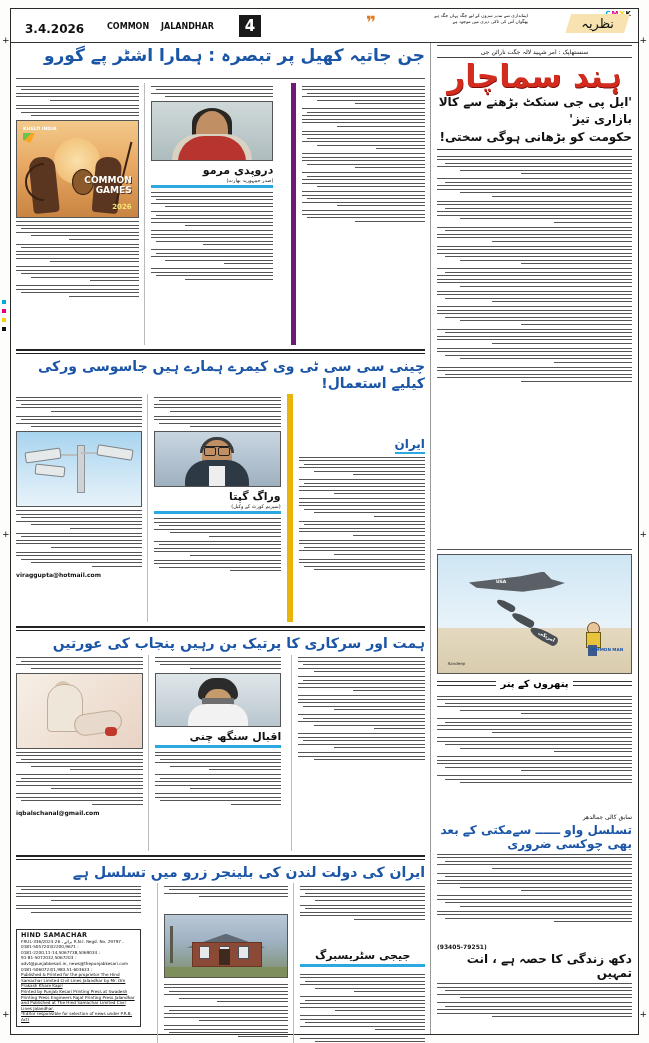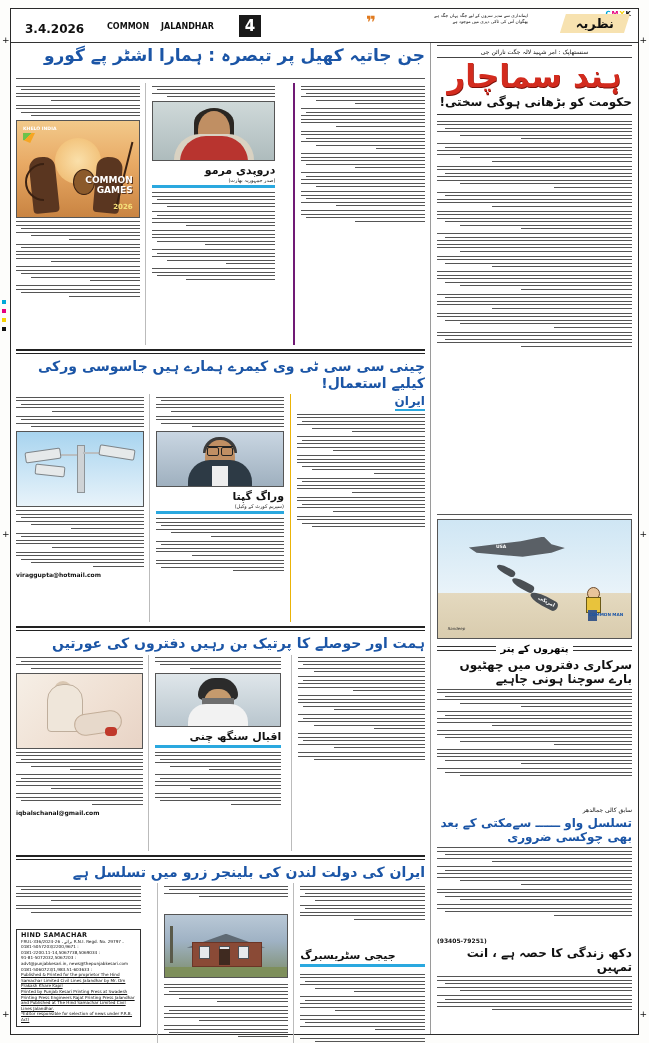--- a/index.html
+++ b/index.html
@@ -10,21 +10,21 @@
   
   .crop{position:absolute;color:#111;font-size:9px;line-height:9px;}
 
   .sheet{position:absolute;left:10px;top:8px;width:629px;height:1027px;
          border:1px solid #2a2a2a;box-sizing:border-box;background:#fff;}
 
   
   .topbar{position:absolute;left:0;top:0;width:100%;height:34px;box-sizing:border-box;
           border-bottom:1px solid #333;}
   .nazria{position:absolute;right:8px;top:5px;background:#f7e2b0;color:#111;
-          padding:2px 16px;font-size:13px;font-weight:bold;letter-spacing:1px;
+          padding:2px 16px;font-size:13px;font-weight:normal;letter-spacing:1px;
           clip-path:polygon(6px 0,100% 0,calc(100% - 6px) 100%,0 100%);}
   .slogan{position:absolute;right:110px;top:4px;text-align:right;font-size:4.4px;
           line-height:6px;color:#111;width:150px;}
   .quoteglyph{position:absolute;right:262px;top:5px;color:#e07a1f;font-size:17px;
               font-weight:bold;line-height:17px;}
   .cmyk{position:absolute;right:6px;top:1px;font-size:7px;font-weight:bold;letter-spacing:1px;}
   .cmyk span:nth-child(1){color:#00a8d8}
   .cmyk span:nth-child(2){color:#e6007e}
   .cmyk span:nth-child(3){color:#f6d100}
   .cmyk span:nth-child(4){color:#111}
@@ -56,21 +56,21 @@
   .lines i.s1{width:100%}.lines i.s2{width:96%}.lines i.s3{width:88%}
   .lines i.s4{width:72%}.lines i.s5{width:57%}.lines i.s6{width:40%}
 
   .para{margin-bottom:4px;}
 
   
   .hl{font-weight:bold;color:#111;line-height:1.18;}
   .hl-blue{color:#1b55a6;}
   .hl-xl{font-size:17px;}
   .hl-lg{font-size:14px;}
-  .hl-md{font-size:12px;}
+  .hl-md{font-size:12px;margin-top:43px;}
   .center{text-align:center;}
   .rtl{direction:rtl;text-align:right;}
 
   .hrule2{border-top:2px solid #222;border-bottom:1px solid #222;height:2px;margin:4px 0;}
   .hrule1{border-top:1px solid #555;margin:4px 0;}
 
   
   .byline{background:#2aa8df;height:3px;margin:2px 0 3px;}
   .bybox{position:relative;margin:2px 0 4px;}
   .byname{font-size:11px;font-weight:bold;color:#111;text-align:right;direction:rtl;}
@@ -247,20 +247,21 @@
     </div>
 
     <div class="body">
 
       <div class="colrule" style="left:419px"></div>
 
       <div class="rpanel">
 
         <div class="tagline">سنستھاپک : امر شہید لالہ جگت نارائن جی</div>
         <div class="logo">ہند سماچار</div>
+        <div class="lead-hd rtl">'ایل پی جی سنکٹ بڑھنے سے کالا بازاری تیز'</div>
         <div class="lead-hd rtl">حکومت کو بڑھانی ہوگی سختی!</div>
         <div class="rule-thin"></div>
 
         <div class="lines" style="height:392px;overflow:hidden">
           <div class="para">
               <i class="s1"></i>
               <i class="s1"></i>
               <i class="s2"></i>
               <i class="s1"></i>
               <i class="s3"></i>
@@ -360,23 +361,20 @@
           <div class="tag">COMMON MAN</div>
           <div class="sig">Sandeep</div>
         </div>
 
         <div class="capline" style="margin:4px 0">
           <span class="ln"></span>
           <span class="figcap" style="margin:0">پتھروں کے پتر</span>
           <span class="ln"></span>
         </div>
 
-        <div class="hl hl-md rtl center" style="color:#111">
-          <span>سرکاری دفتروں میں چھٹیوں بارے سوچنا ہونی چاہیے</span>
-        </div>
 
         <div class="lines" style="height:118px;overflow:hidden">
           <div class="para">
               <i class="s1"></i>
               <i class="s1"></i>
               <i class="s2"></i>
               <i class="s1"></i>
               <i class="s3"></i>
               <i class="s5"></i>
             </div>
@@ -532,21 +530,21 @@
                 </div>
               <div class="para">
                   <i class="s1"></i>
                   <i class="s1"></i>
                   <i class="s2"></i>
                   <i class="s5"></i>
                 </div>
             </div>
           </div>
 
-          <div style="flex:1;border-right:2px solid #701a75;padding-right:18px;overflow:hidden">
+          <div style="flex:1;border-right:5px solid #701a75;padding-right:18px;overflow:hidden">
             <div class="lines">
               <div class="para">
                   <i class="s1"></i>
                   <i class="s2"></i>
                   <i class="s1"></i>
                   <i class="s3"></i>
                 </div>
             </div>
             <div class="figure fig-portrait-w" style="height:58px;margin:3px 0">
               <div class="hair"></div>
@@ -705,21 +703,21 @@
                   <i class="s1"></i>
                   <i class="s1"></i>
                   <i class="s2"></i>
                   <i class="s3"></i>
                   <i class="s6"></i>
                 </div>
             </div>
             <div class="email">viraggupta@hotmail.com</div>
           </div>
 
-          <div style="flex:1;border-right:1px solid #eab308;padding-right:6px;overflow:hidden">
+          <div style="flex:1;border-right:6px solid #eab308;padding-right:6px;overflow:hidden">
             <div class="lines">
               <div class="para">
                   <i class="s1"></i>
                   <i class="s2"></i>
                   <i class="s1"></i>
                   <i class="s1"></i>
                   <i class="s3"></i>
                 </div>
               <div class="para">
                   <i class="s1"></i>
@@ -812,21 +810,21 @@
                   <i class="s1"></i>
                   <i class="s2"></i>
                   <i class="s3"></i>
                 </div>
             </div>
           </div>
         </div>
 
         <div class="hrule2"></div>
         <div class="hl hl-lg rtl center" style="margin:1px 0 3px">
-          <span class="hl-blue">ہمت اور حوصلے کا پرتیک بن رہیں دفتروں کی عورتیں</span>
+          <span class="hl-blue">ہمت اور سرکاری کا پرتیک بن رہیں پنجاب کی عورتیں</span>
         </div>
 
         <div style="display:flex;gap:6px;height:196px">
 
           <div style="flex:1;border-right:1px solid #bbb;padding-right:5px;overflow:hidden">
             <div class="lines">
               <div class="para">
                   <i class="s1"></i>
                   <i class="s2"></i>
                   <i class="s1"></i>
@@ -1046,21 +1044,21 @@
                 </div>
               <div class="para">
                   <i class="s1"></i>
                   <i class="s2"></i>
                   <i class="s1"></i>
                   <i class="s1"></i>
                   <i class="s5"></i>
                 </div>
             </div>
             <div class="bybox" style="margin-top:4px">
-              <div class="byname" style="text-align:left">جیجی سٹریسبرگ</div>
+              <div class="byname" style="text-align:center">جیجی سٹریسبرگ</div>
               <div class="byline"></div>
             </div>
             <div class="lines" style="height:82px;overflow:hidden">
               <div class="para">
                   <i class="s1"></i>
                   <i class="s1"></i>
                   <i class="s2"></i>
                   <i class="s1"></i>
                   <i class="s3"></i>
                   <i class="s5"></i>

